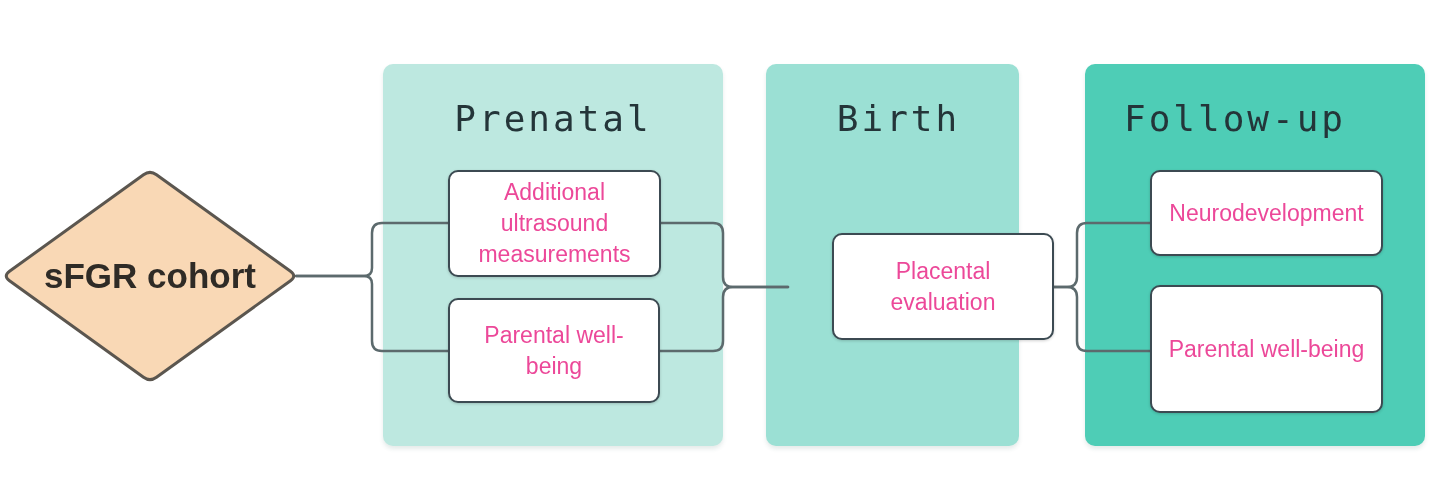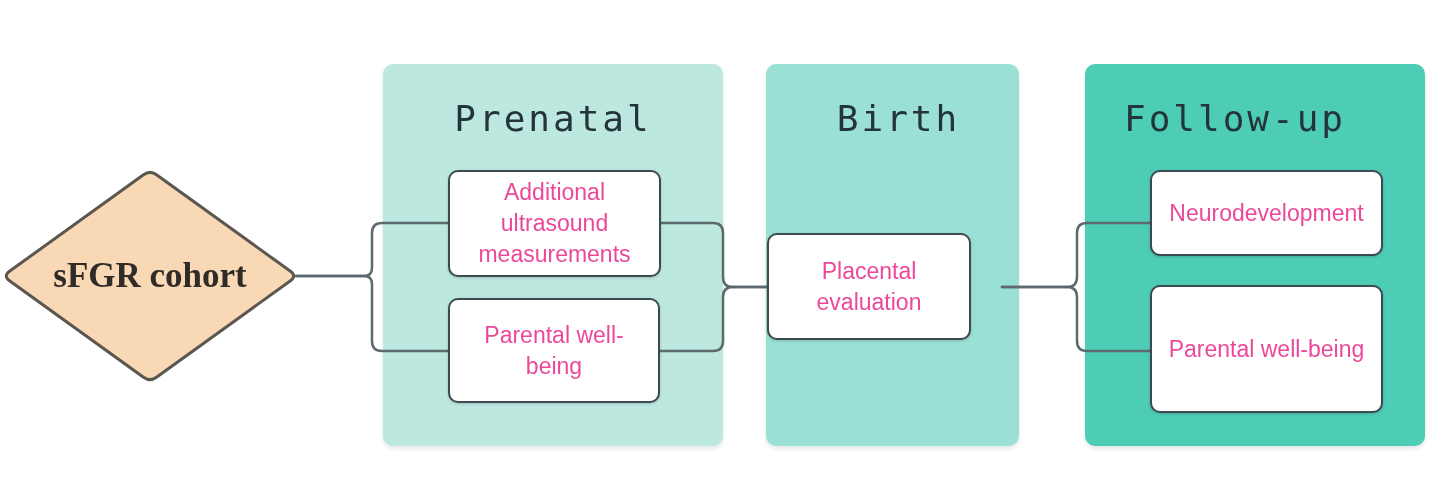--- a/index.html
+++ b/index.html
@@ -56,35 +56,34 @@
     display: flex; align-items: center; justify-content: center;
     text-align: center;
     font-size: 23px;
     line-height: 31px;
     color: #ec4899;
     padding: 4px 8px;
     box-shadow: 0 1px 3px rgba(0,0,0,0.18);
   }
   .box-ultrasound { left: 448px; top: 170px; width: 213px; height: 107px; }
   .box-parental-prenatal { left: 448px; top: 298px; width: 212px; height: 105px; }
-  .box-placental { left: 767px; top: 233px; width: 204px; height: 107px; }
+  .box-placental { left: 832px; top: 233px; width: 222px; height: 107px; }
   .box-neuro { left: 1150px; top: 170px; width: 233px; height: 86px; }
   .box-parental-followup { left: 1150px; top: 285px; width: 233px; height: 128px; }
 
   
   .diamond-label {
     position: absolute;
     left: 20px; top: 253px; width: 260px; height: 46px;
     z-index: 3;
     display: flex; align-items: center; justify-content: center;
     font-size: 35px;
     font-weight: bold;
     color: #2f2b26;
     pointer-events: none;
-    font-family: Liberation Serif, serif;
   }
 </style>
 </head>
 <body>
 
 <div class="canvas">
 
   <div class="panel panel-prenatal" style="background-color: rgb(189, 232, 224);"></div>
   <div class="panel panel-birth" style="background-color: rgb(155, 224, 212);"></div>
   <div class="panel panel-followup" style="background-color: rgb(78, 205, 182);"></div>

